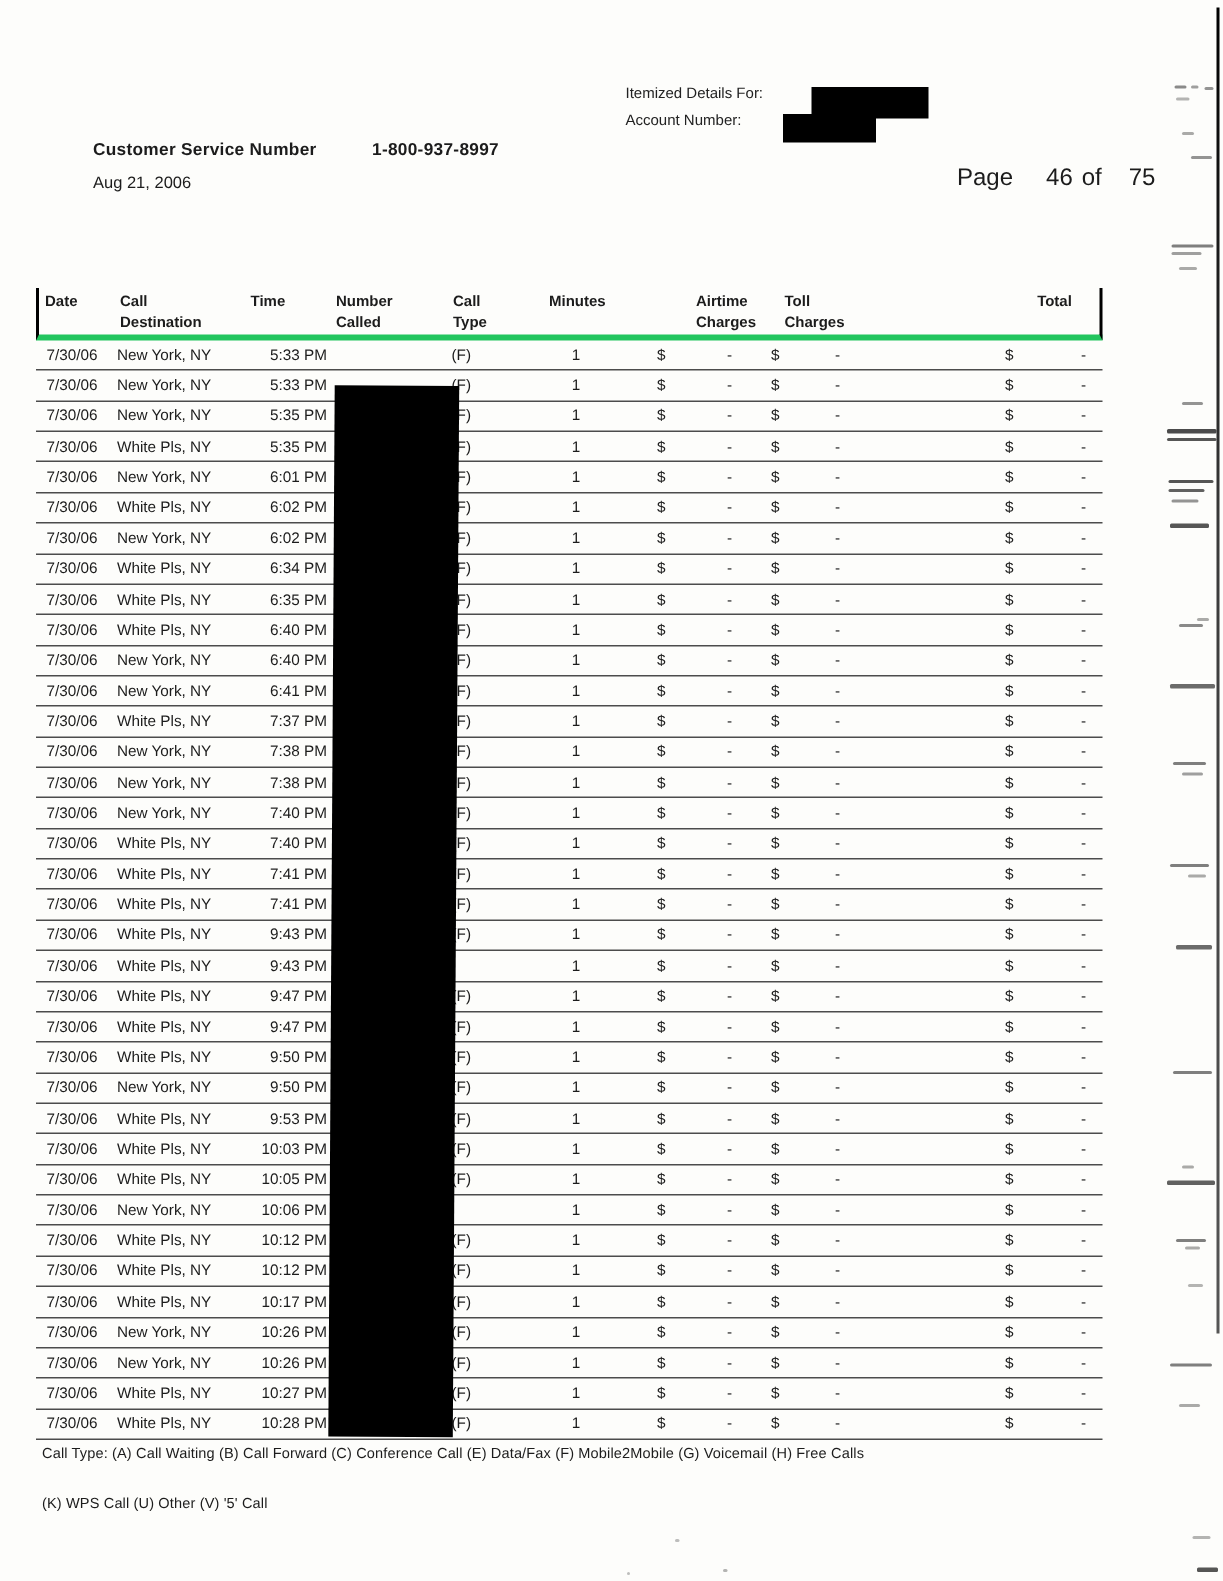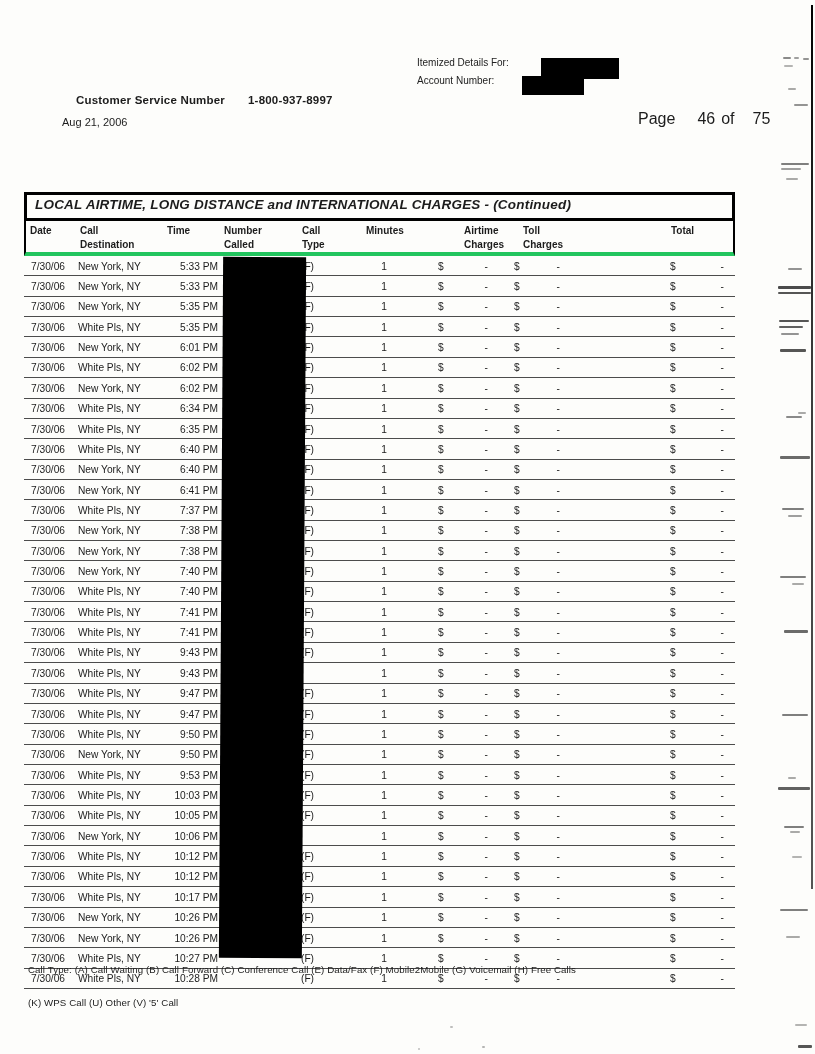--- a/index.html
+++ b/index.html
@@ -26,21 +26,21 @@
   }
   .header-box{
     border:2px solid #000;border-top:none;border-bottom:4px solid #22c55e;
     height:31px;position:relative;
     font-size:10px;font-weight:bold;line-height:13.5px;
   }
   .h{position:absolute;top:3px;white-space:nowrap}
   .h span{display:block}
   .h0{left:4px}.h1{left:54px}.h2{left:141px}.h3{left:198px}.h4{left:276px}
   .h5{left:340px}.h6{left:438px}.h7{left:497px}
-  .h8{left:645px;width:64px;text-align:left}
+  .h8{left:645px;width:64px;text-align:center}
   #rows{position:relative}
   .row{position:relative;height:19.37px;border-bottom:1.2px solid #4c4c4c}
   .cell{position:absolute;bottom:3.5px;font-size:10.2px;line-height:1;white-space:nowrap}
   .c-date{left:7px}
   .c-dest{left:54px}
   .c-time{left:134px;width:60px;text-align:right}
   .c-type{left:277px}
   .c-min{left:338px;width:44px;text-align:center}
   .c-air{left:414px;width:50px;display:flex;justify-content:space-between}
   .c-toll{left:490px;width:46px;display:flex;justify-content:space-between}
@@ -55,33 +55,32 @@
   #edge-line{position:absolute;left:811px;top:5px;width:2px;height:884px;background:linear-gradient(#000,#3a3a3a 40%,#555)}
 </style>
 </head>
 <body>
 
 <div class="abs lbl-sm" style="left:417px;top:57px">Itemized Details For:</div>
 <div class="abs lbl-sm" style="left:417px;top:75px">Account Number:</div>
 <div class="abs redact" style="left:541px;top:58px;width:78px;height:21px"></div>
 <div class="abs redact" style="left:522px;top:76px;width:62px;height:19px"></div>
 
-<div class="abs cs-bold" style="left:76px;top:94px">Customer Service Number</div>
+<div class="abs cs-bold" style="left:62px;top:94px">Customer Service Number</div>
 <div class="abs cs-bold" style="left:248px;top:94px">1-800-937-8997</div>
 <div class="abs date-sm" style="left:62px;top:116px">Aug 21, 2006</div>
 
 <div class="abs page-ind" style="left:638px;top:110px">
   <span>Page</span>
   <span style="margin-left:22px">46</span>
   <span style="margin-left:6px">of</span>
   <span style="margin-left:18px">75</span>
 </div>
 
 <div id="table" class="abs">
-  <div class="title-box">LOCAL AIRTIME, LONG DISTANCE and INTERNATIONAL CHARGES  - (Continued)</div>
 
   <div class="header-box">
     <div class="h h0">
         <span>Date</span>
         <span></span>
       </div>
     <div class="h h1">
         <span>Call</span>
         <span>Destination</span>
       </div>

